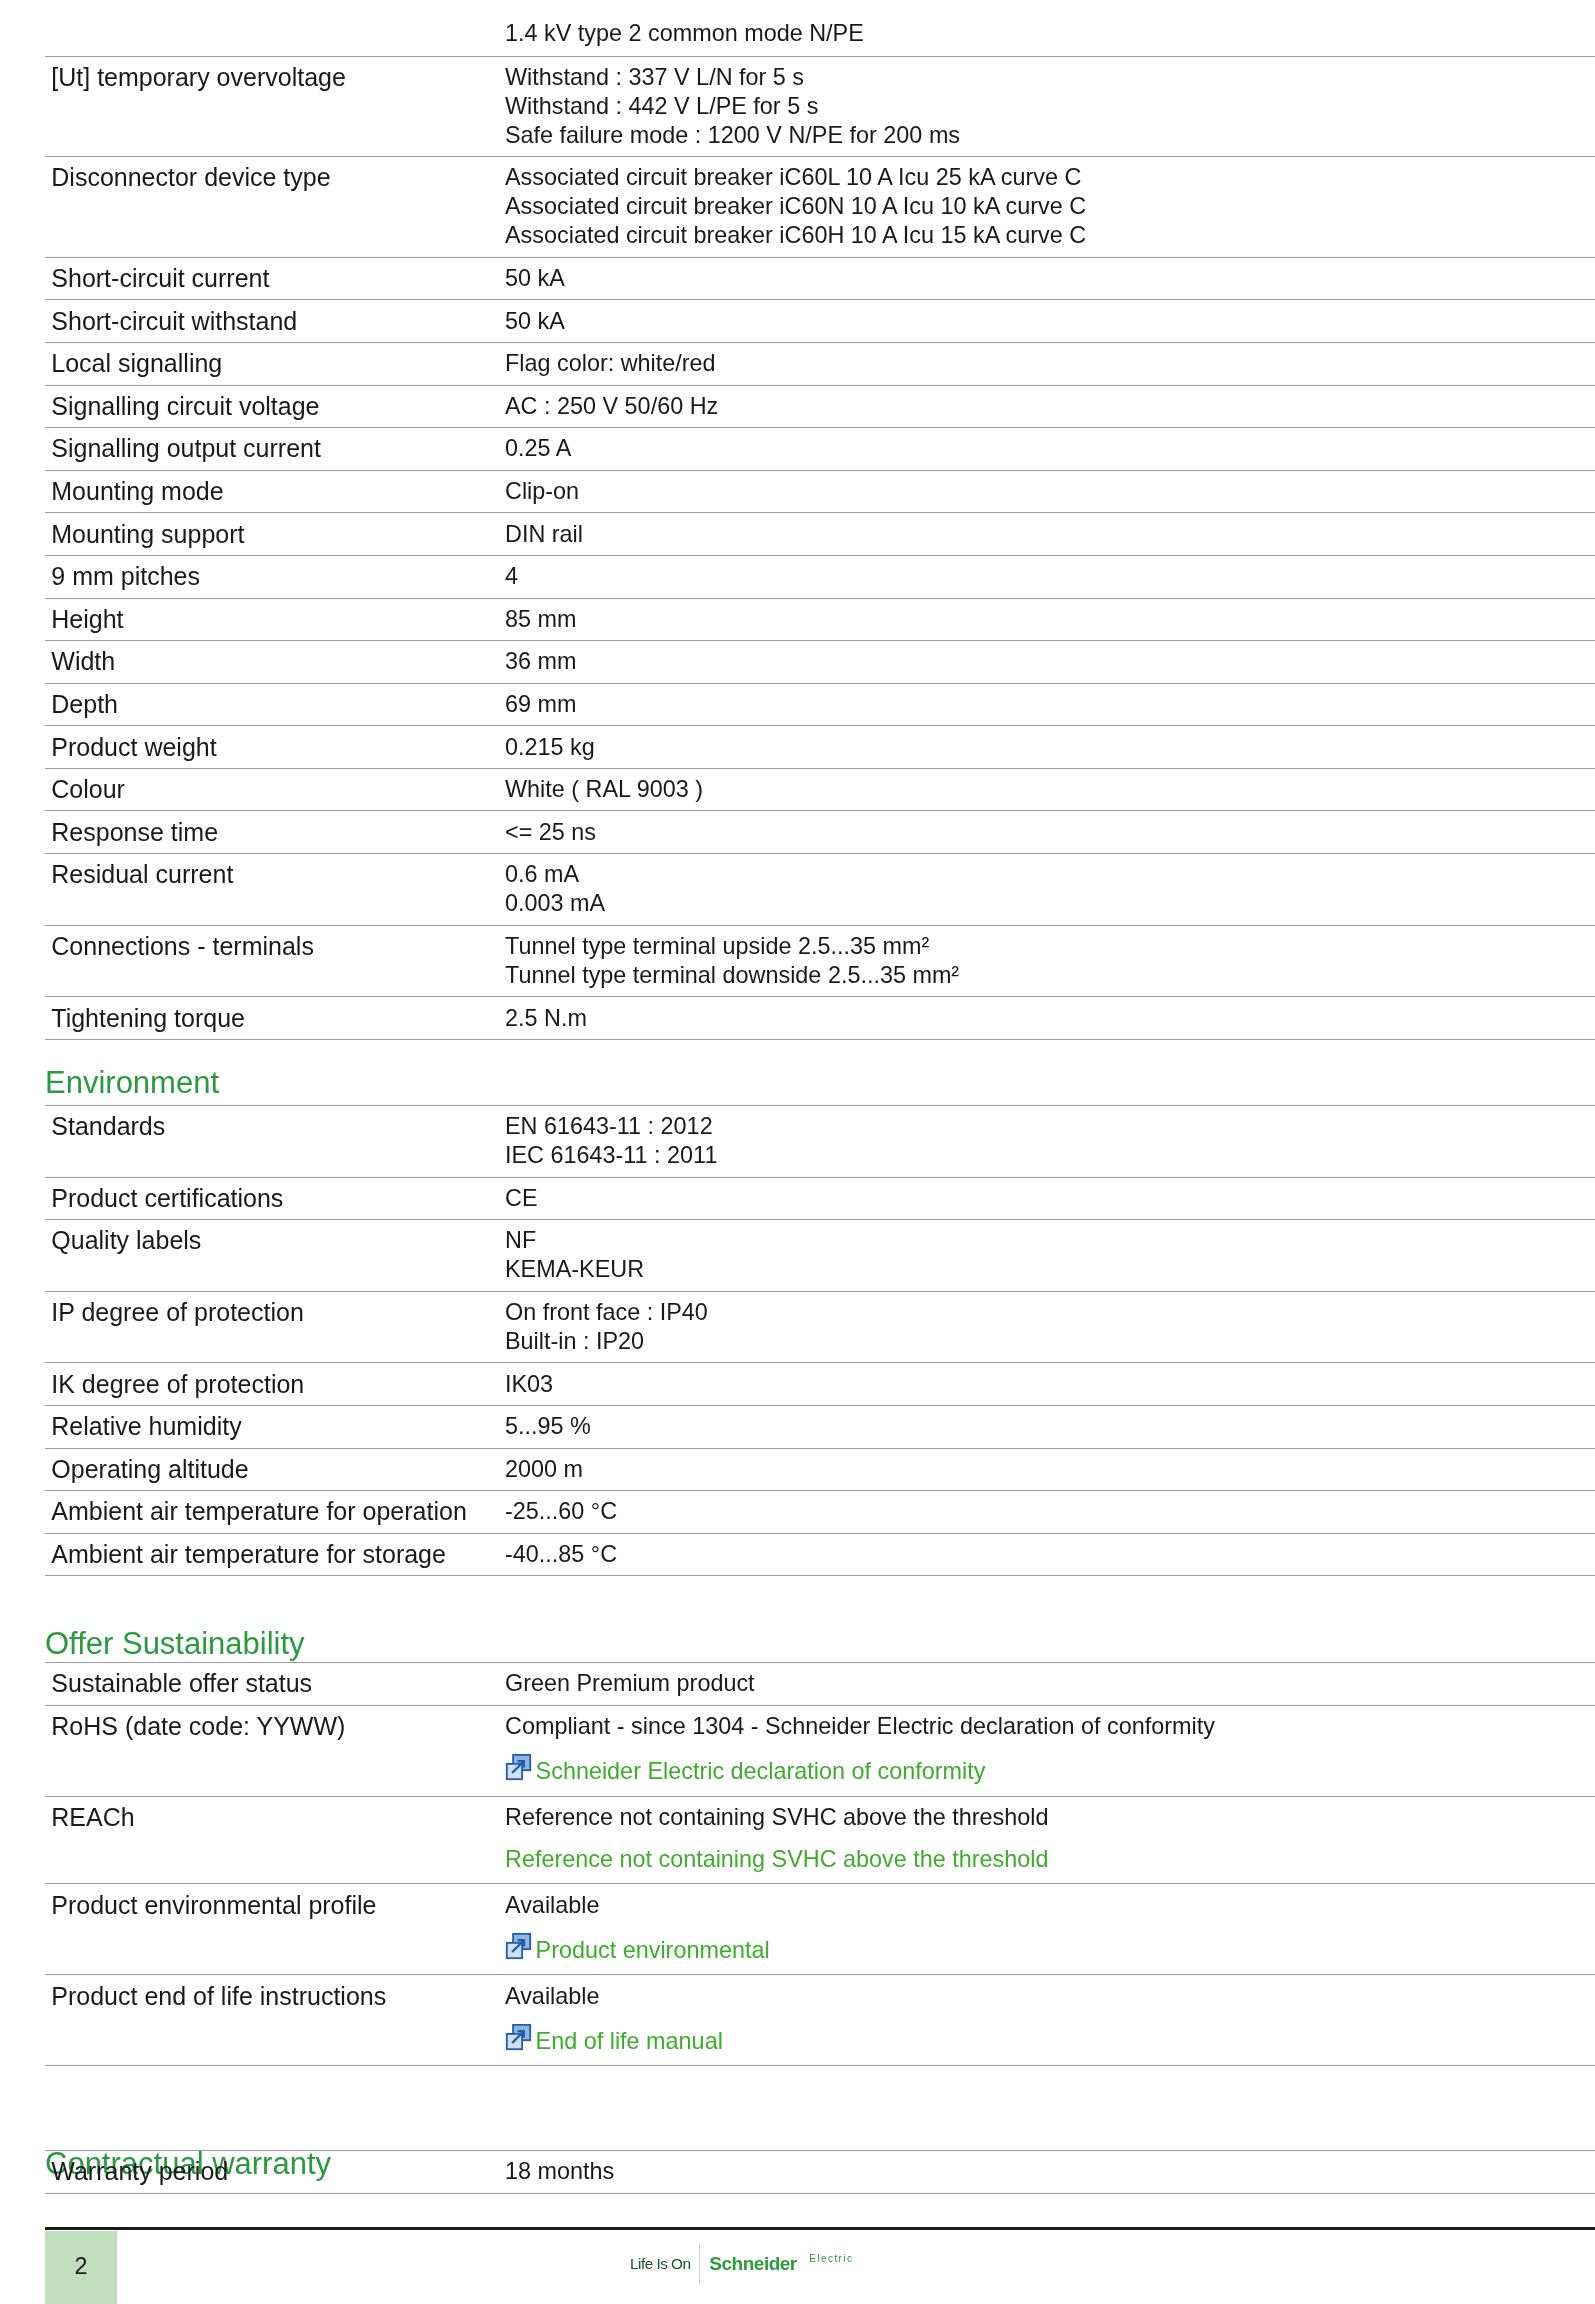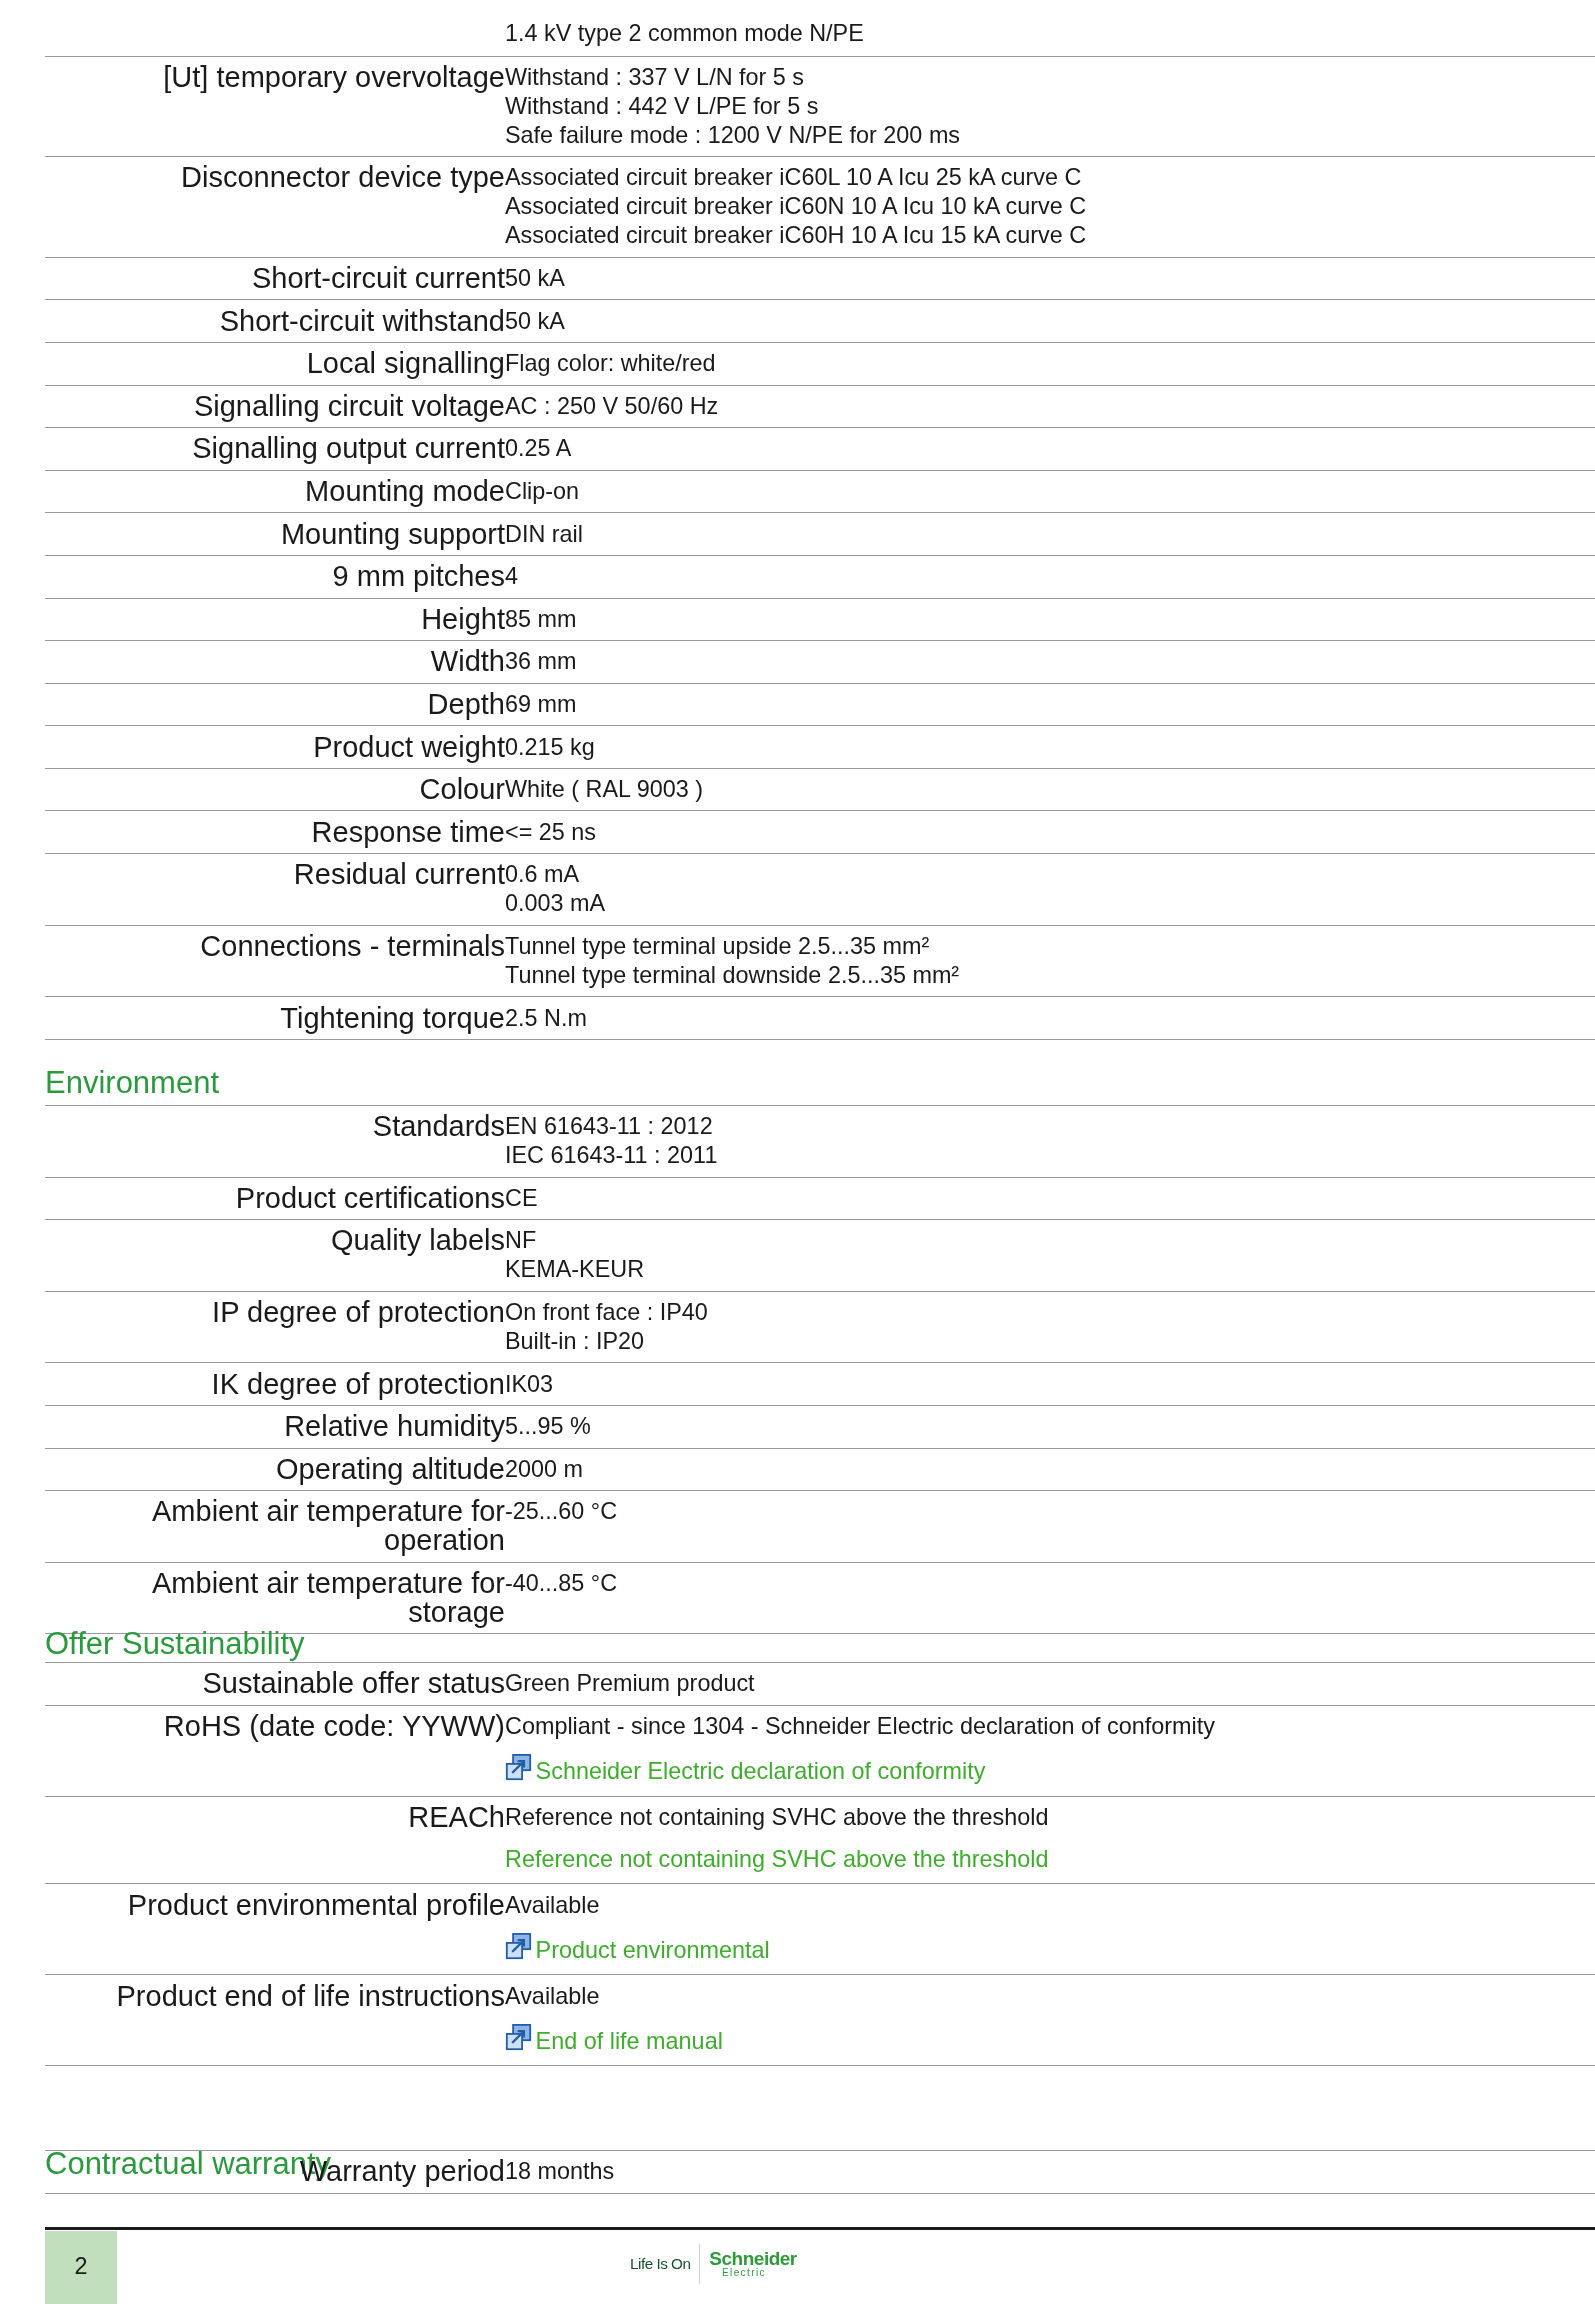--- a/index.html
+++ b/index.html
@@ -3,35 +3,35 @@
 <meta charset="utf-8">
 <style>
   html, body { margin: 0; padding: 0; background: #ffffff; }
   body {
     width: 1596px; height: 2304px; position: relative; overflow: hidden;
     font-family: "Liberation Sans", sans-serif; color: #1a1a1a;
   }
   .page { position: absolute; left: 0; top: 0; width: 1596px; height: 2304px; }
   .table { position: absolute; left: 45px; width: 1551px; }
   .row { display: flex; border-bottom: 1.8px solid #9a9a9a; }
-  .label { width: 460px; padding-left: 6.3px; box-sizing: border-box; font-size: 29px; line-height: 29px; padding-top: 6.3px; padding-bottom: 6.3px; text-align: right; }
+  .label { width: 460px; padding-left: 6.3px; box-sizing: border-box; font-size: 25px; line-height: 29px; padding-top: 6.3px; padding-bottom: 6.3px; }
   .value { flex: 1; font-size: 23.4px; line-height: 29px; padding-top: 6.3px; padding-bottom: 6.3px; }
   .value .line { display: block; white-space: nowrap; }
   .value .link { display: block; color: #3dae2b; white-space: nowrap; margin-top: 13.5px; }
   .value .greentext { display: block; color: #3dae2b; margin-top: 13.5px; }
   .linkicon { display: inline-block; width: 27px; height: 27px; vertical-align: -1.8px; margin-right: 3.6px; position: relative; }
   .section-title { position: absolute; left: 45px; font-size: 31px; color: #2b9a3e; }
   .section-rule { border-top: 1.8px solid #9a9a9a; }
   .footer-line { position: absolute; left: 45px; width: 1551px; top: 2227px; border-top: 3.6px solid #1a1a1a; }
   .page-num-box { position: absolute; left: 45px; top: 2231px; width: 72px; height: 73px; background: #c2dfbd; }
   .page-num { position: absolute; left: 0; width: 72px; top: 21.6px; text-align: center; font-size: 23.4px; color: #1a1a1a; }
   .logo { position: absolute; left: 630px; top: 2241px; height: 45px; display: flex; align-items: center; }
   .logo .tag { font-size: 15.3px; color: #14532d; letter-spacing: -0.5px; }
   .logo .sep { width: 0.9px; height: 40px; background: #cfcfcf; margin: 0 9px; }
-  .logo .brand { display: flex; flex-direction: column; line-height: 1; }
+  .logo .brand { display: flex; flex-direction: row; line-height: 1; }
   .logo .brand .b1 { font-size: 19px; font-weight: bold; color: #2d9b3a; letter-spacing: -0.5px; }
   .logo .brand .b2 { font-size: 10px; color: #2d9b3a; letter-spacing: 1.4px; margin-left: 12.6px; }
 </style>
 </head>
 <body>
 
 <div class="page">
 
   <div class="table" id="char-table" style="top:14px;">
     <div class="row" style="border-bottom-color:#9a9a9a;">

